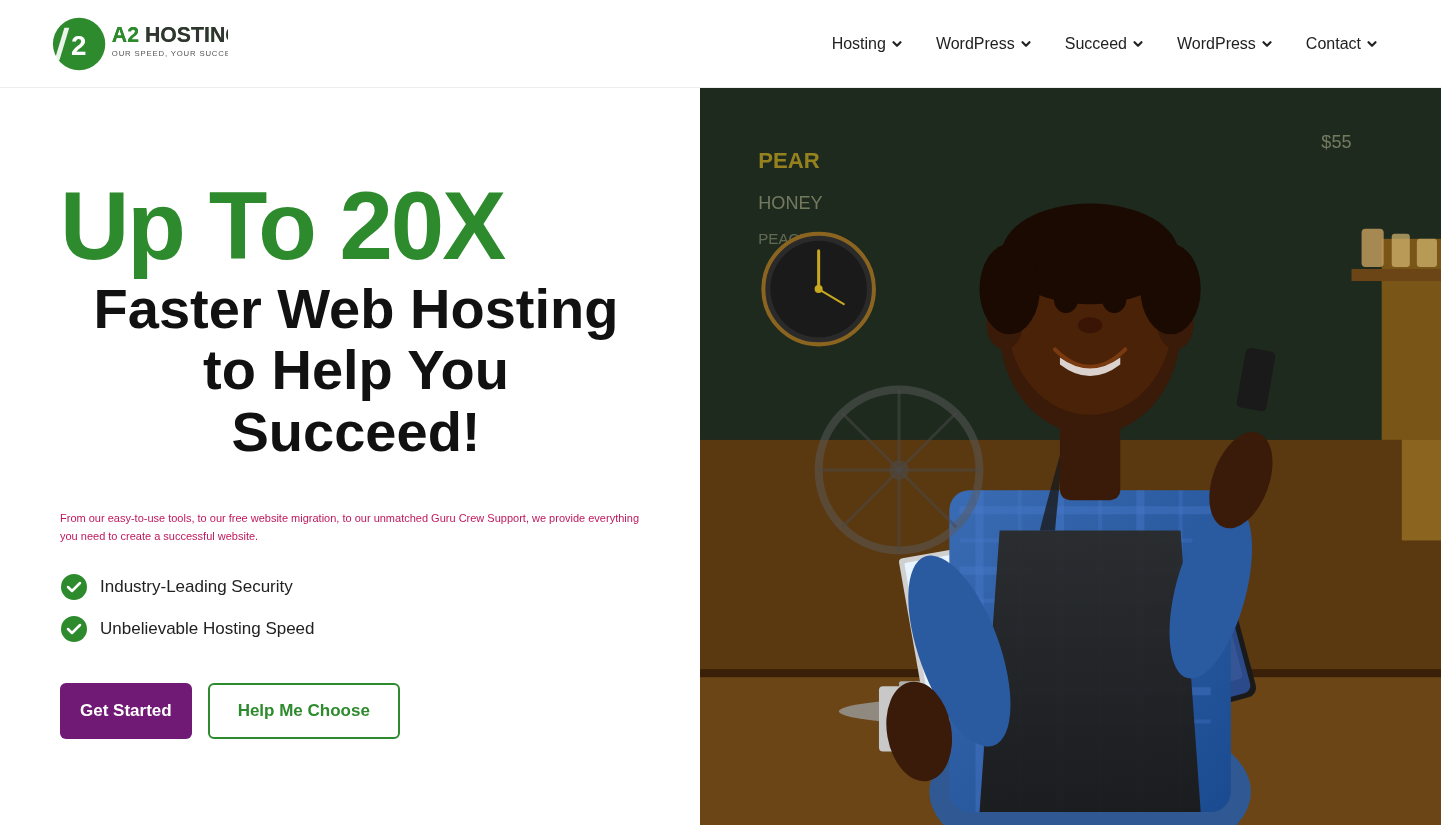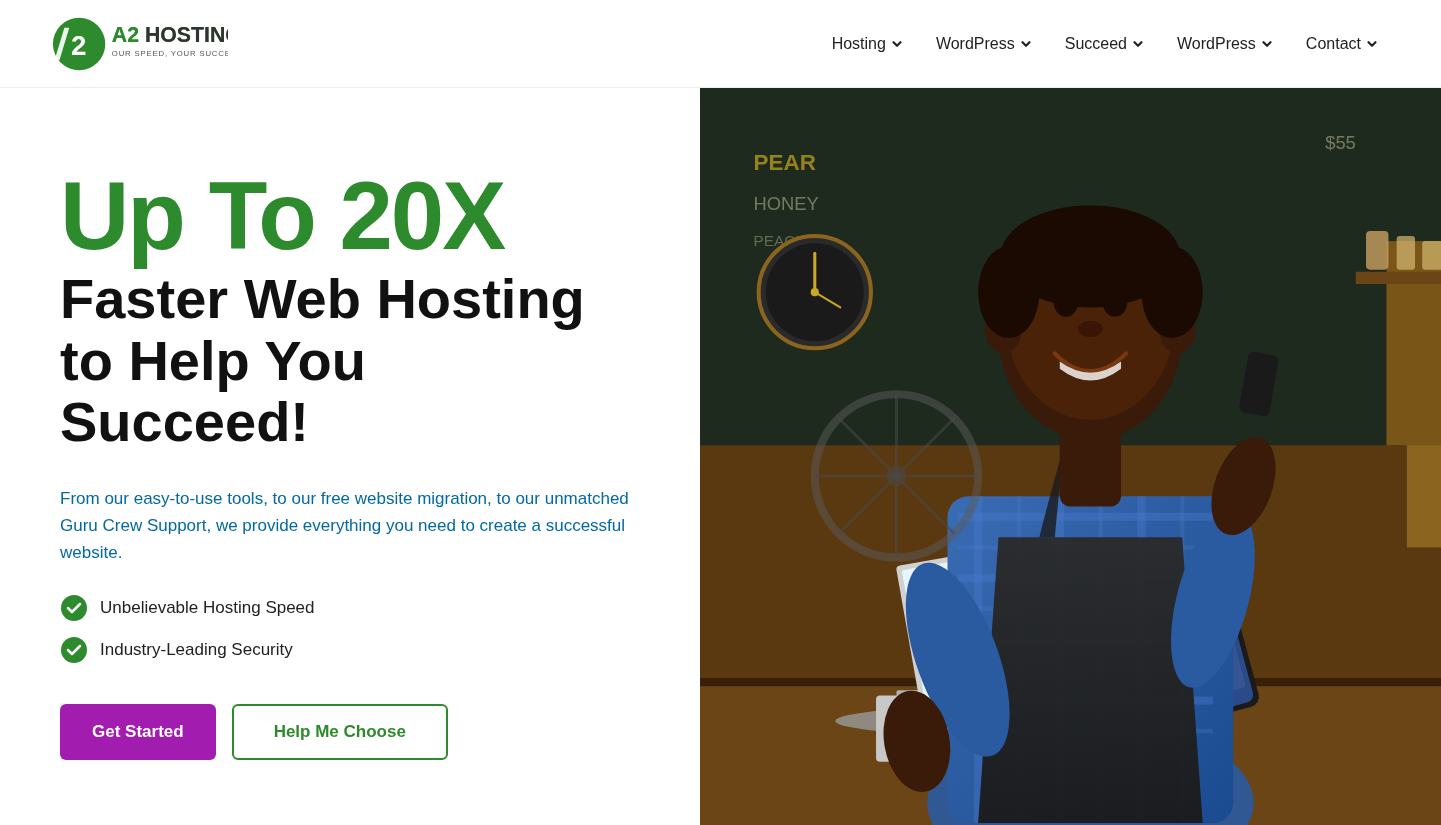--- a/index.html
+++ b/index.html
@@ -75,25 +75,26 @@
       color: #2d8a2d;
       line-height: 1.0;
       margin-bottom: 4px;
       letter-spacing: -2px;
     }
     .hero-heading-dark {
       font-size: 56px;
       font-weight: 800;
       color: #111;
       line-height: 1.1;
-      margin-bottom: 32px;
+      margin-bottom: 48px;
+      text-align: center;
     }
     .hero-desc {
-      font-size: 17px;
-      color: #0369a1;
+      font-size: 11px;
+      color: #be185d;
       line-height: 1.6;
       margin-bottom: 28px;
       max-width: 620px;
     }
     .feature-list {
       list-style: none;
       margin-bottom: 40px;
       display: flex;
       flex-direction: column;
       gap: 14px;
@@ -109,36 +110,36 @@
     .check-icon {
       width: 28px;
       height: 28px;
       flex-shrink: 0;
     }
     .btn-row {
       display: flex;
       gap: 16px;
     }
     .btn-primary {
-      background: #a21caf;
+      background: #701a75;
       color: #fff;
       border: none;
       border-radius: 6px;
-      padding: 16px 32px;
+      padding: 16px 20px;
       font-size: 17px;
       font-weight: 600;
       cursor: pointer;
       transition: background 0.2s;
     }
     .btn-secondary {
       background: #fff;
       color: #2d8a2d;
       border: 2.5px solid #2d8a2d;
       border-radius: 6px;
-      padding: 16px 40px;
+      padding: 16px 28px;
       font-size: 17px;
       font-weight: 600;
       cursor: pointer;
       transition: background 0.2s;
     }
 
     
     .hero-image {
       flex: 1;
       position: relative;
@@ -208,28 +209,28 @@
     <h2 class="hero-heading-dark">
       Faster Web Hosting<br>to Help You<br>Succeed!
     </h2>
     <p class="hero-desc">From our easy-to-use tools, to our free website migration, to our unmatched Guru Crew Support, we provide everything you need to create a successful website.</p>
     <ul class="feature-list">
       <li class="feature-item">
         <svg class="check-icon" viewBox="0 0 28 28" xmlns="http://www.w3.org/2000/svg">
           <circle cx="14" cy="14" r="13" fill="#2d8a2d"></circle>
           <polyline points="8,14 12,18 20,10" stroke="white" stroke-width="2.5" fill="none" stroke-linecap="round" stroke-linejoin="round"></polyline>
         </svg>
-        <span>Unbelievable Hosting Speed</span>
+        <span>Industry-Leading Security</span>
       </li>
       <li class="feature-item">
         <svg class="check-icon" viewBox="0 0 28 28" xmlns="http://www.w3.org/2000/svg">
           <circle cx="14" cy="14" r="13" fill="#2d8a2d"></circle>
           <polyline points="8,14 12,18 20,10" stroke="white" stroke-width="2.5" fill="none" stroke-linecap="round" stroke-linejoin="round"></polyline>
         </svg>
-        <span>Industry-Leading Security</span>
+        <span>Unbelievable Hosting Speed</span>
       </li>
     </ul>
     <div class="btn-row">
       <button class="btn-primary">Get Started</button>
       <button class="btn-secondary">Help Me Choose</button>
     </div>
   </div>
 
   <div class="hero-image">
     <svg width="100%" height="100%" viewBox="0 0 741 737" xmlns="http://www.w3.org/2000/svg" preserveAspectRatio="xMidYMid slice">

